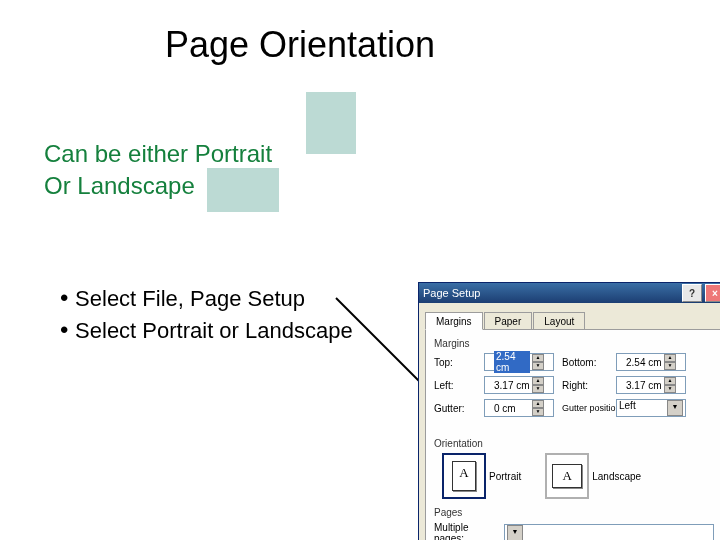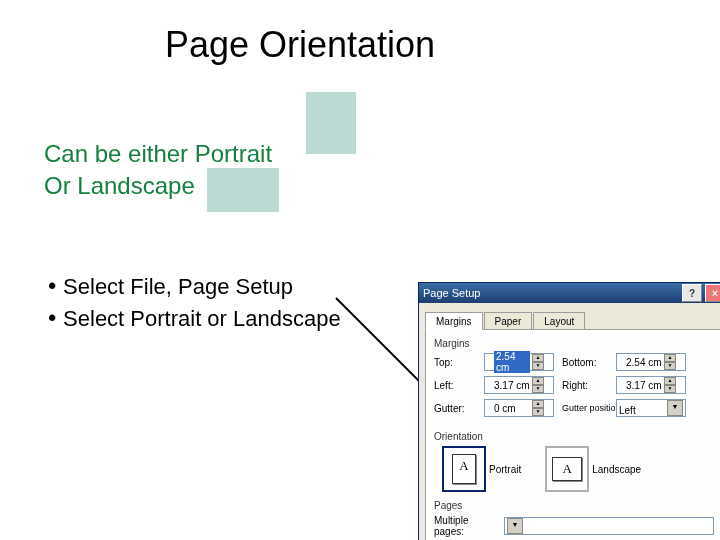--- a/index.html
+++ b/index.html
@@ -3,40 +3,40 @@
 <meta charset="utf-8">
 <style>
 html,body{margin:0;padding:0;width:720px;height:540px;background:#fff;font-family:Arial,Helvetica,sans-serif;color:#000;overflow:hidden}
 .slide{position:relative;width:600px;height:540px}
 .title{position:absolute;left:0;right:0;top:24px;text-align:center;font-size:36px;font-weight:400}
 .sub{position:absolute;left:44px;font-size:24px;color:#15803d}
 .sub1{top:140px}.sub2{top:172px}
 .thumb{position:absolute;background:#bcdad4;border:1px solid #bcdad4}
 .thumb-p{width:48px;height:60px;left:306px;top:92px}
 .thumb-l{width:70px;height:42px;left:207px;top:168px}
-.bullets{position:absolute;left:44px;top:264px;font-size:22px;list-style:none;padding:0;margin:4px}
+.bullets{position:absolute;left:44px;top:264px;font-size:22px;list-style:none;padding:0;margin:16px}
 .bullets li{margin:4px 0}
 .bullets li::before{content:"• ";font-size:24px}
 .ps{position:absolute;left:418px;top:282px;width:310px;height:258px;font-family:Tahoma,Arial,sans-serif;font-size:10px;color:#000;background:#ece9d8;border:1px solid #0a246a;box-shadow:-1px 0 0 #fff inset,0 -1px 0 #fff inset}
 .titlebar{height:20px;background:linear-gradient(#3a6ea5,#1c3e72);color:#fff;display:flex;align-items:center;padding:0 4px;font-size:11px}
 .titlebar .ttl{flex:1}
 .tbtn{width:18px;height:16px;background:#e8e8e8;border:1px solid #fff;border-right-color:#888;border-bottom-color:#888;margin-left:3px;display:flex;align-items:center;justify-content:center;font-weight:bold;color:#333;font-size:10px}
 .tbtn.close{background:#e77;color:#fff}
 .tabs{display:flex;align-items:flex-end;height:22px;padding:4px 6px 0 6px}
 .tab{padding:3px 10px 2px;font-size:10px;border:1px solid #9c9c9c;border-bottom:none;background:#ece9d8;margin-right:1px;position:relative}
 .tab.active{background:#fefefe;z-index:2;border-bottom:1px solid #fefefe;margin-bottom:-1px}
 .panel{margin:0 6px 6px;background:#fefefe;border:1px solid #9c9c9c;padding:6px 8px 0}
 .grp-label{font-size:10px;margin:2px 0 4px;color:#333}
-.grid{display:grid;grid-template-columns:42px 70px 46px 70px;gap:5px 8px;align-items:center;margin-bottom:14px}
+.grid{display:grid;grid-template-columns:42px 70px 46px 70px;gap:5px 8px;align-items:center;margin-bottom:21px}
 .grid label{font-size:10px;text-align:left}
 .inp{display:flex;align-items:center;height:16px;border:1px solid #7f9db9;background:#fff;padding:0 9px}
 .inp span{flex:1;font-size:10px}
 .spin{display:flex;flex-direction:column;margin-left:2px}
 .spin b{width:10px;height:6px;background:#d4d0c8;border:1px solid #888;font-size:5px;line-height:4px;text-align:center}
-.sel{height:16px;border:1px solid #7f9db9;background:#fff;display:flex;align-items:flex-end;padding:0 2px}
+.sel{height:16px;border:1px solid #7f9db9;background:#fff;display:flex;align-items:flex-start;padding:0 2px}
 .sel span{flex:1;font-size:10px}
 .sel .dd{width:14px;height:14px;background:#d4d0c8;border:1px solid #888;font-size:7px;text-align:center;line-height:12px}
 .inp.hl span{background:#316ac5;color:#fff;padding:0 2px}
 .orow{display:flex;gap:24px;margin:4px 0 8px 8px}
 .obox{display:flex;flex-direction:row;align-items:center;gap:3px}
 .thumbbox{width:40px;height:42px;border:2px solid #0a246a;background:#fff;display:flex;align-items:center;justify-content:center}
 .obox:nth-child(2) .thumbbox{border-color:#b0b0b0}
 .pg{background:#fff;border:1px solid #333;box-shadow:1px 1px 0 #888}
 .pg.p{width:22px;height:28px}.pg.l{width:28px;height:22px}
 .pg::after{content:"A";display:block;text-align:center;font-family:"Times New Roman",serif;font-size:13px;margin-top:3px}

